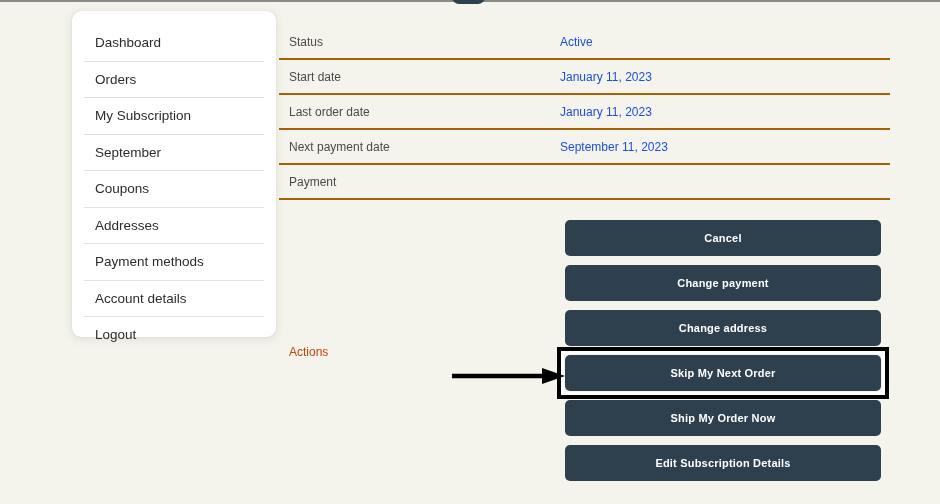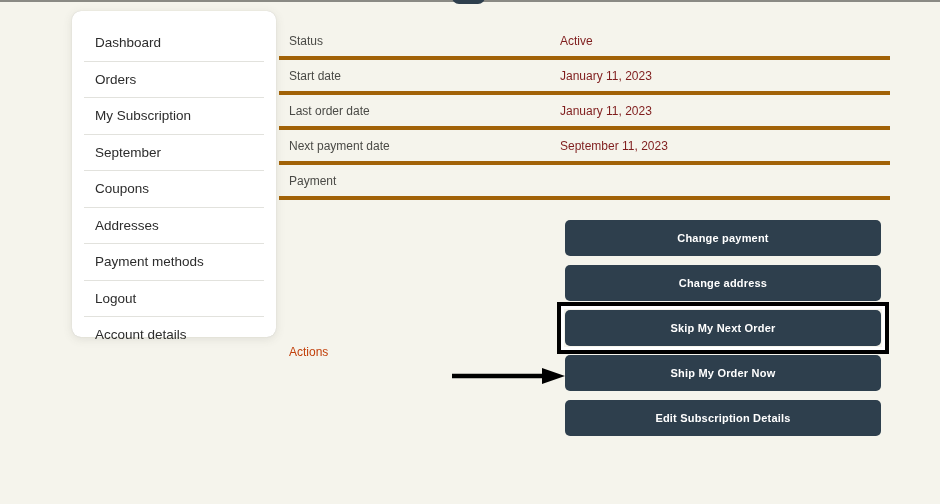--- a/index.html
+++ b/index.html
@@ -63,31 +63,31 @@
   .details-table {
     position: absolute;
     left: 279px;
     top: 25px;
     width: 611px;
   }
   .row {
     display: flex;
     align-items: center;
     height: 35px;
-    border-bottom: 4px solid #a16207;
+    border-bottom: 2px solid #a16207;
   }
   .row-label {
     width: 281px;
     font-size: 12px;
     color: #4a4a46;
     padding-left: 10px;
   }
   .row-value {
     font-size: 12px;
-    color: #7f1d1d;
+    color: #1d4ed8;
   }
 
   
   .actions-label {
     position: absolute;
     left: 289px;
     top: 345px;
     font-size: 12px;
     color: #c2410c;
   }
@@ -159,22 +159,22 @@
 
 <div class="sidebar-card">
   <ul class="nav-list">
     <li class="nav-item">Dashboard</li>
     <li class="nav-item">Orders</li>
     <li class="nav-item">My Subscription</li>
     <li class="nav-item">September</li>
     <li class="nav-item">Coupons</li>
     <li class="nav-item">Addresses</li>
     <li class="nav-item">Payment methods</li>
+    <li class="nav-item">Account details</li>
     <li class="nav-item">Logout</li>
-    <li class="nav-item">Account details</li>
   </ul>
 </div>
 
 <div class="details-table">
   <div class="row">
     <div class="row-label">Status</div>
     <div class="row-value">Active</div>
   </div>
   <div class="row">
     <div class="row-label">Start date</div>
@@ -190,20 +190,21 @@
   </div>
   <div class="row">
     <div class="row-label">Payment</div>
     <div class="row-value"></div>
   </div>
 </div>
 
 <div class="actions-label">Actions</div>
 
 <div class="button-stack">
+  <button class="action-button">Cancel</button>
   <button class="action-button">Change payment</button>
   <button class="action-button">Change address</button>
 
   <div class="highlight-wrap">
     <button class="action-button">Skip My Next Order</button>
     <div class="highlight-ring"></div>
   </div>
 
   <button class="action-button">Ship My Order Now</button>
   <button class="action-button">Edit Subscription Details</button>

